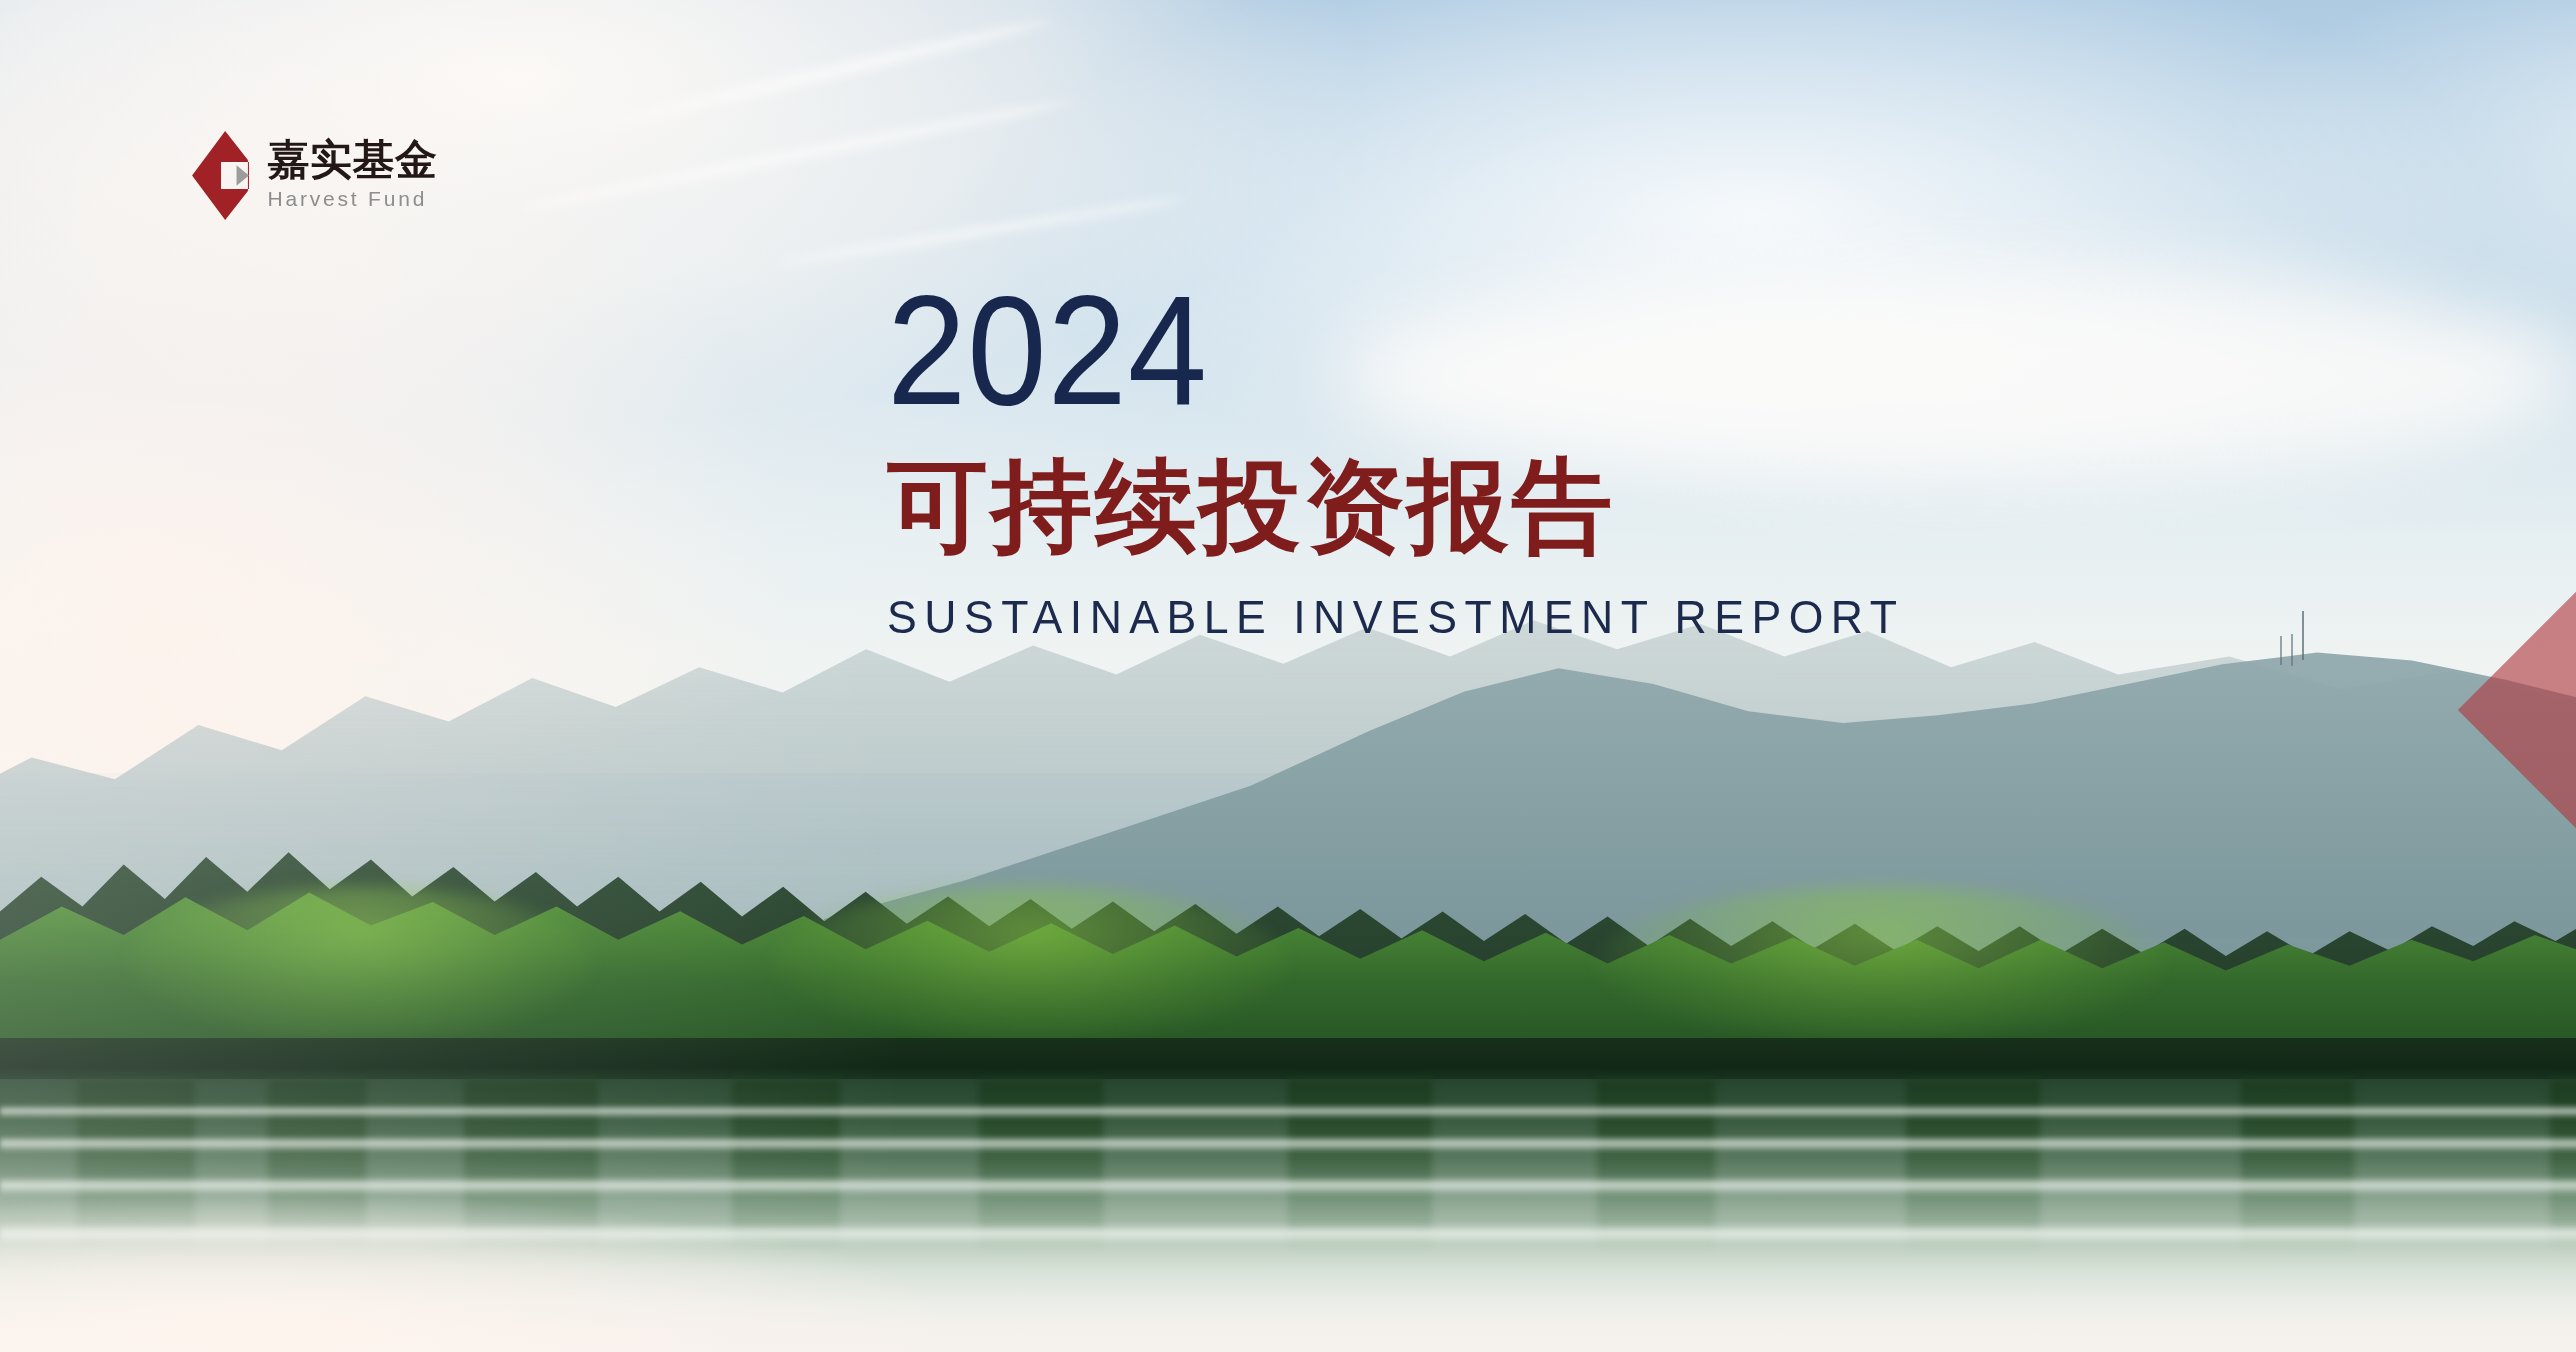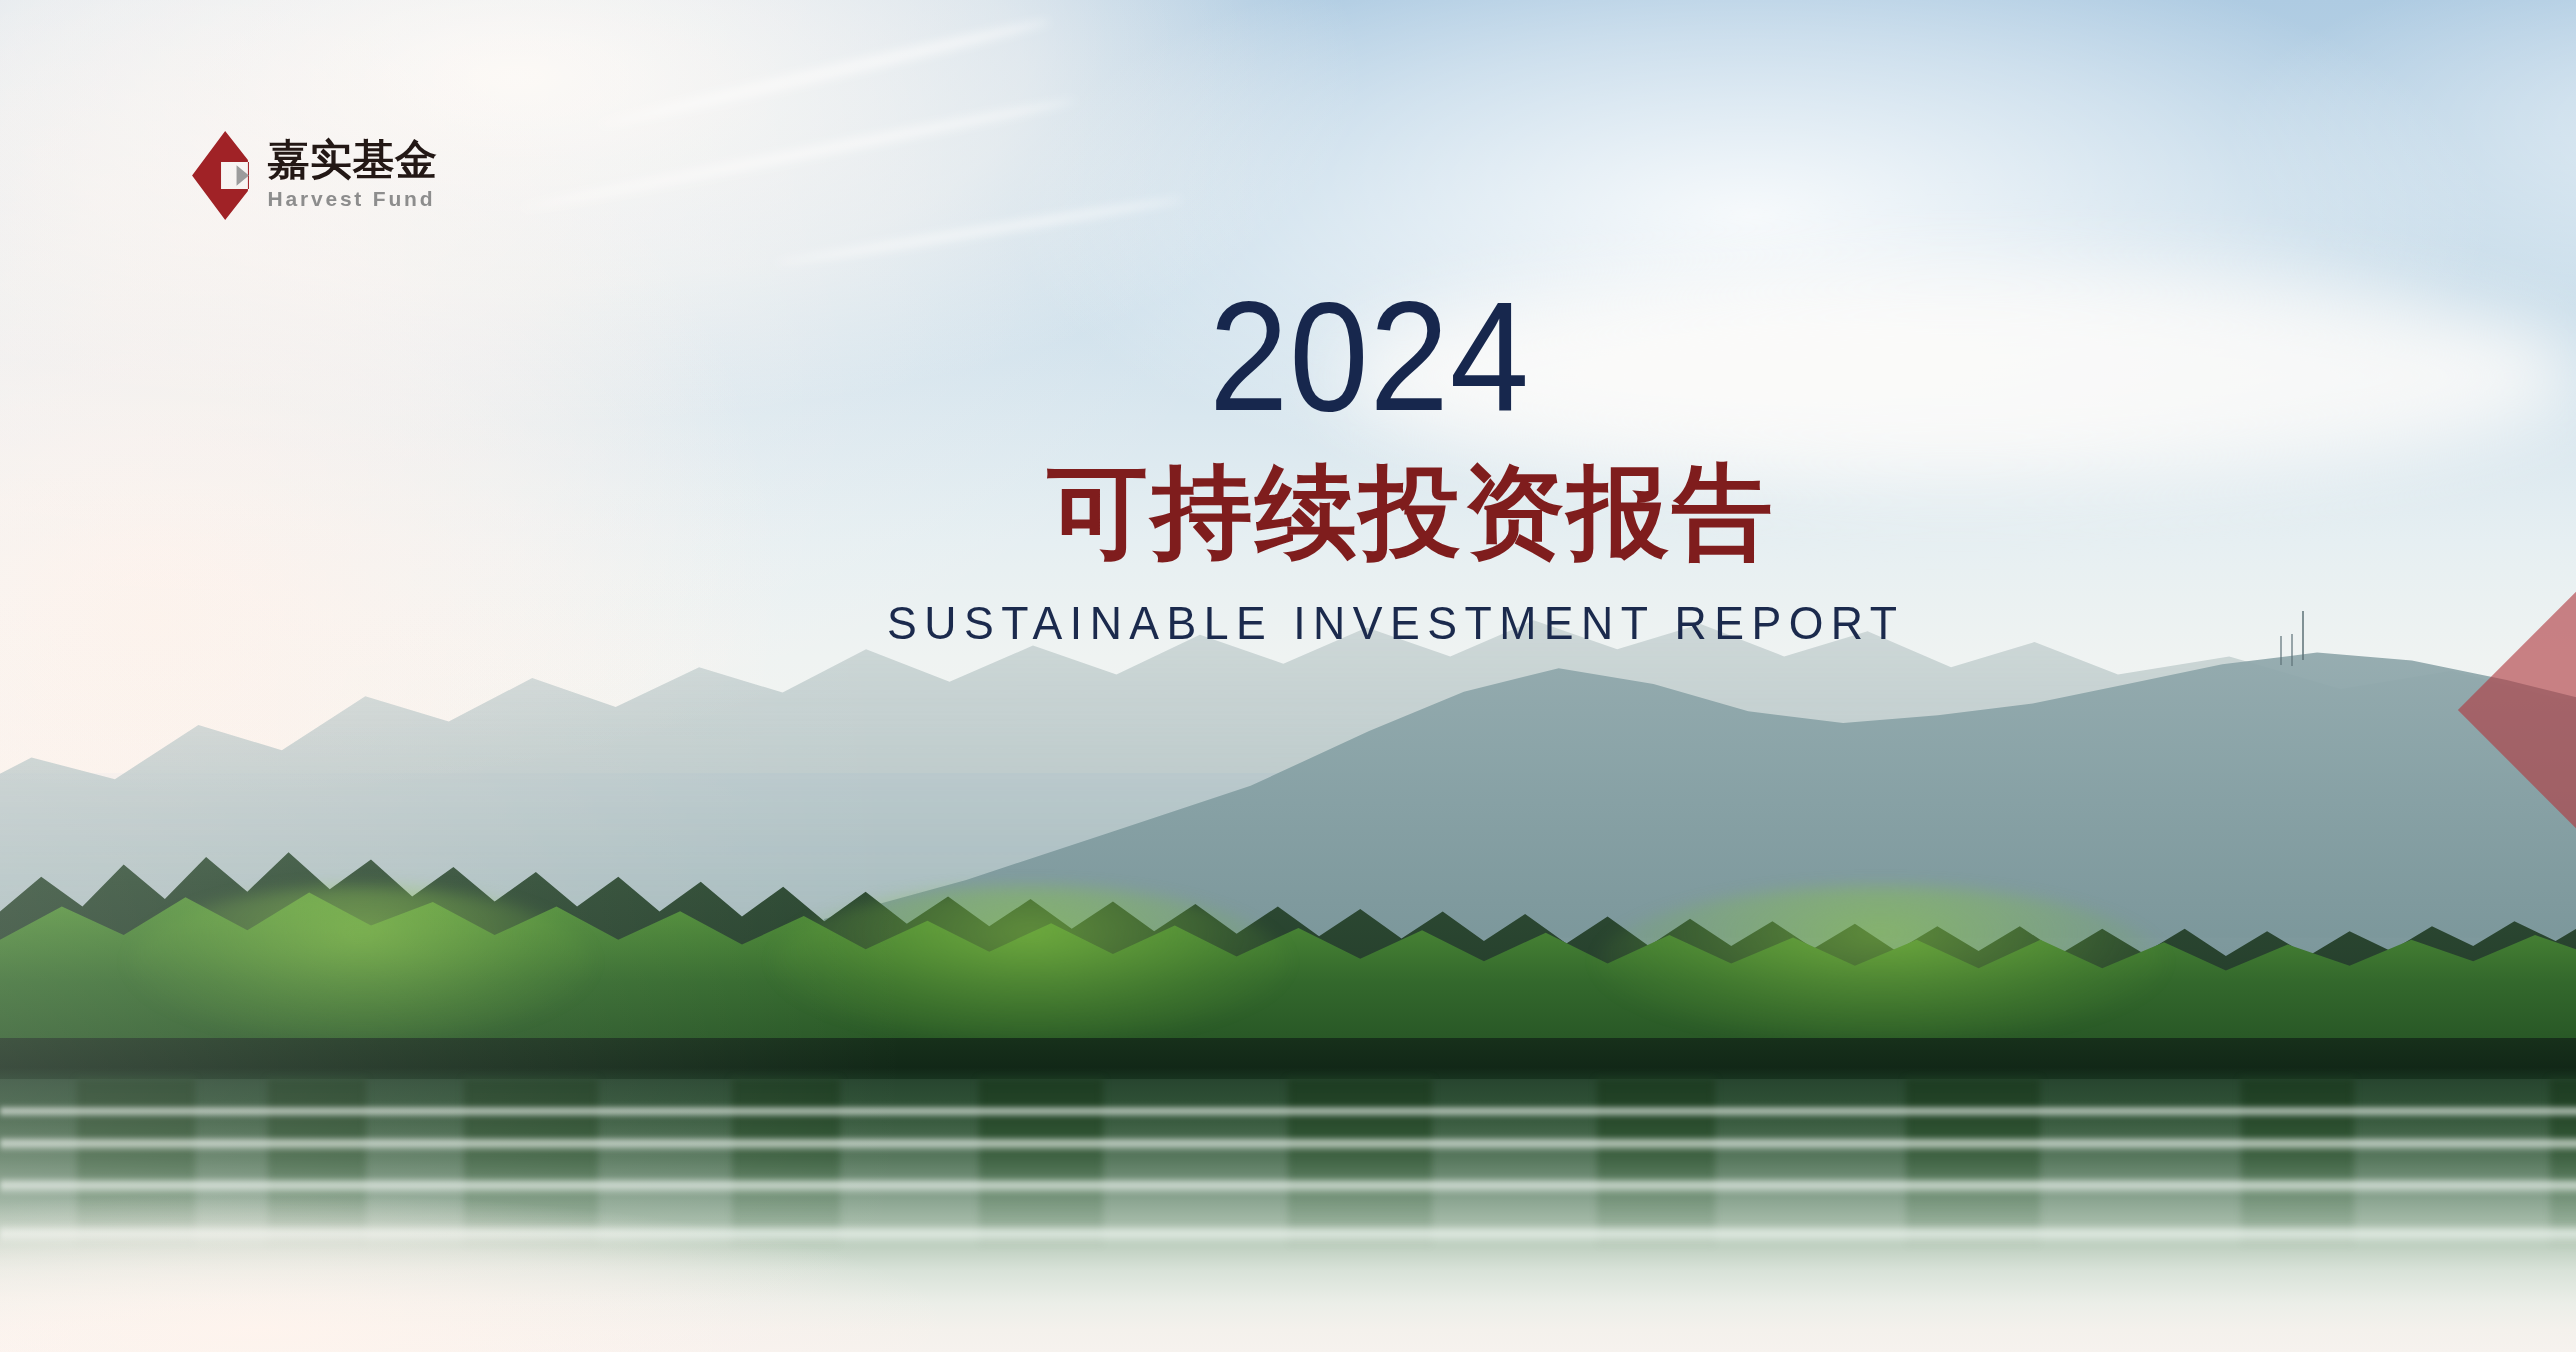--- a/index.html
+++ b/index.html
@@ -140,26 +140,26 @@
   .brand-mark { width:58px; height:91px; flex:0 0 auto; }
   .brand-text { margin-left:18.5px; display:flex; flex-direction:column; justify-content:center; }
   .brand-cn {
     font-size:42px; line-height:0.96; font-weight:700; color:#231815;
     letter-spacing:0.5px; white-space:nowrap;
     font-family:"DejaVu Sans","Liberation Sans",sans-serif;
     text-align:center;
   }
   .brand-en {
     margin-top:6.2px;
-    font-size:21px; font-weight:700; color:#8d8d8d; letter-spacing:2.8px;
+    font-size:21px; font-weight:400; color:#8d8d8d; letter-spacing:2.8px;
     white-space:nowrap; font-family:"Liberation Sans",sans-serif;
   }
 
   
-  .titleblock { position:absolute; left:887px; top:279px;text-align:center; }
+  .titleblock { position:absolute; left:887px; top:273px; }
   .year {
     font-size:155px; line-height:1; font-weight:300; color:#17274d;
     letter-spacing:1px; font-family:"Liberation Sans",sans-serif;
     transform:scaleX(0.92); transform-origin:left top;
   }
   .title-cn {
     margin-top:28px;
     font-size:101px; line-height:1; font-weight:700; color:#7f1d1d;
     letter-spacing:3.1px; white-space:nowrap;
     font-family:"DejaVu Sans","Liberation Sans",sans-serif;

